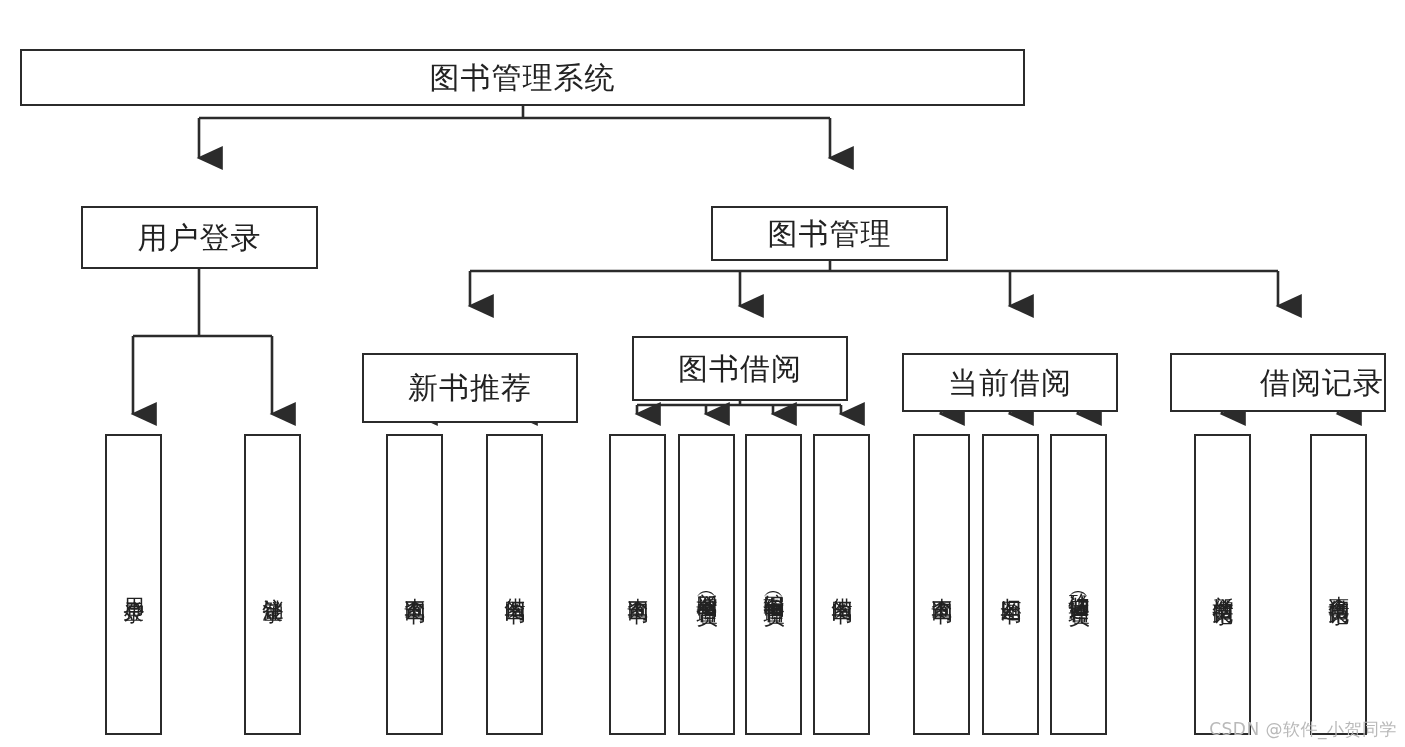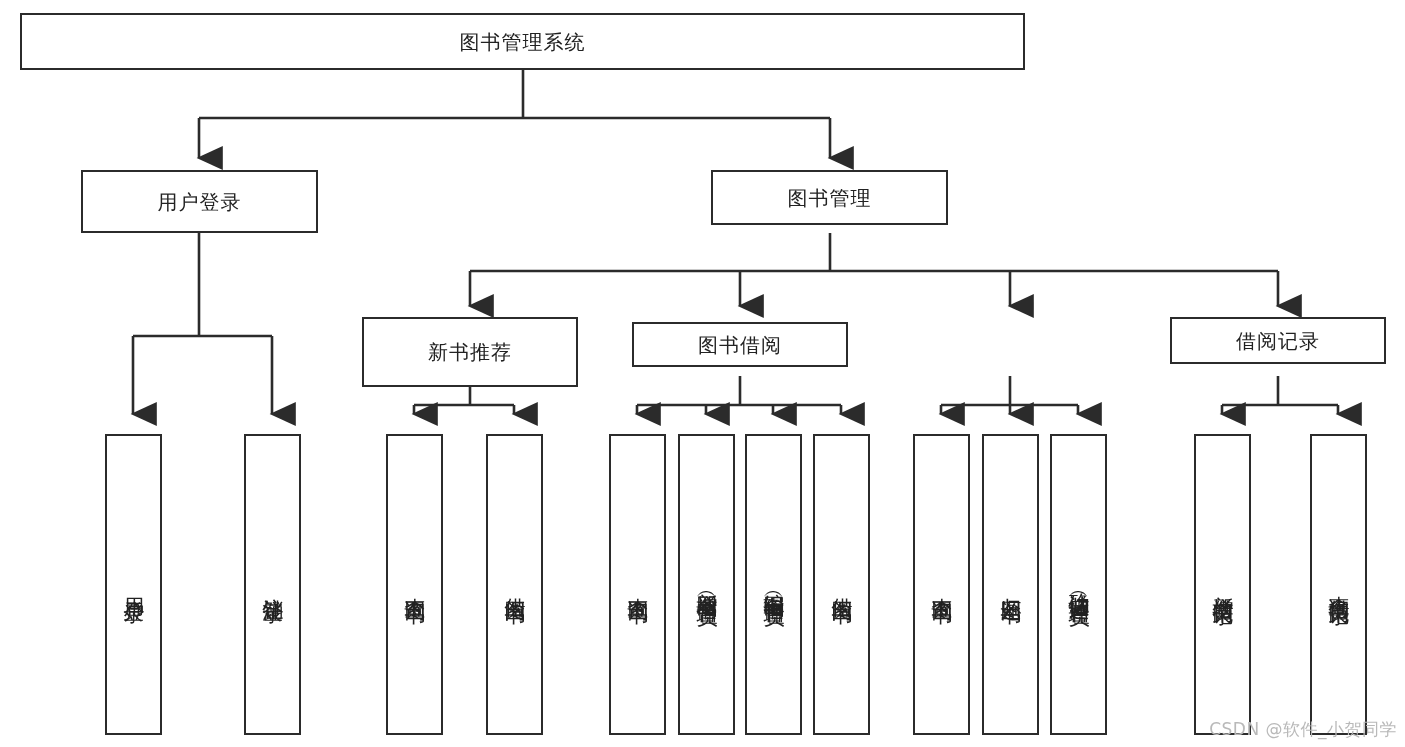--- a/index.html
+++ b/index.html
@@ -29,23 +29,24 @@
     position: absolute;
     box-sizing: border-box;
     border: 2px solid #2b2b2b;
     background: #ffffff;
     display: flex;
     align-items: center;
     justify-content: center;
     color: #222222;
   }
   .node.horiz {
-    font-size: 20px;
+    font-size: 30px;
     letter-spacing: 1px;
     line-height: 1.2;
+    margin-top: 36px;
   }
   .node.vert {
     writing-mode: vertical-rl;
     text-orientation: upright;
     font-size: 21px;
     line-height: 1.28;
     letter-spacing: 2px;
     padding: 4px 0;
   }
   .node.vert .vtext {
@@ -126,24 +127,27 @@
   <div class="node horiz" style="left:81px; top:170px; width:237px; height:63px;">
     <span>用户登录</span>
   </div>
   <div class="node horiz" style="left:711px; top:170px; width:237px; height:55px;">
     <span>图书管理</span>
   </div>
 
   <div class="node horiz" style="left:362px; top:317px; width:216px; height:70px;">
     <span>新书推荐</span>
   </div>
-  <div class="node horiz" style="left:632px; top:322px; width:216px; height:45px;">
+  <div class="node horiz" style="left:632px; top:300px; width:216px; height:65px;">
     <span>图书借阅</span>
   </div>
-  <div class="node horiz" style="left:1170px; top:317px; width:216px; height:47px;">
+  <div class="node horiz" style="left:902px; top:317px; width:216px; height:59px;">
+    <span>当前借阅</span>
+  </div>
+  <div class="node horiz" style="left:1170px; top:317px; width:216px; height:59px;justify-content:flex-end;">
     <span>借阅记录</span>
   </div>
 
   <div class="node vert" style="left:105px; top:434px; width:57px; height:301px;">
     <span class="vtext">用户登录</span>
   </div>
   <div class="node vert" style="left:244px; top:434px; width:57px; height:301px;">
     <span class="vtext">注销登录</span>
   </div>
 

